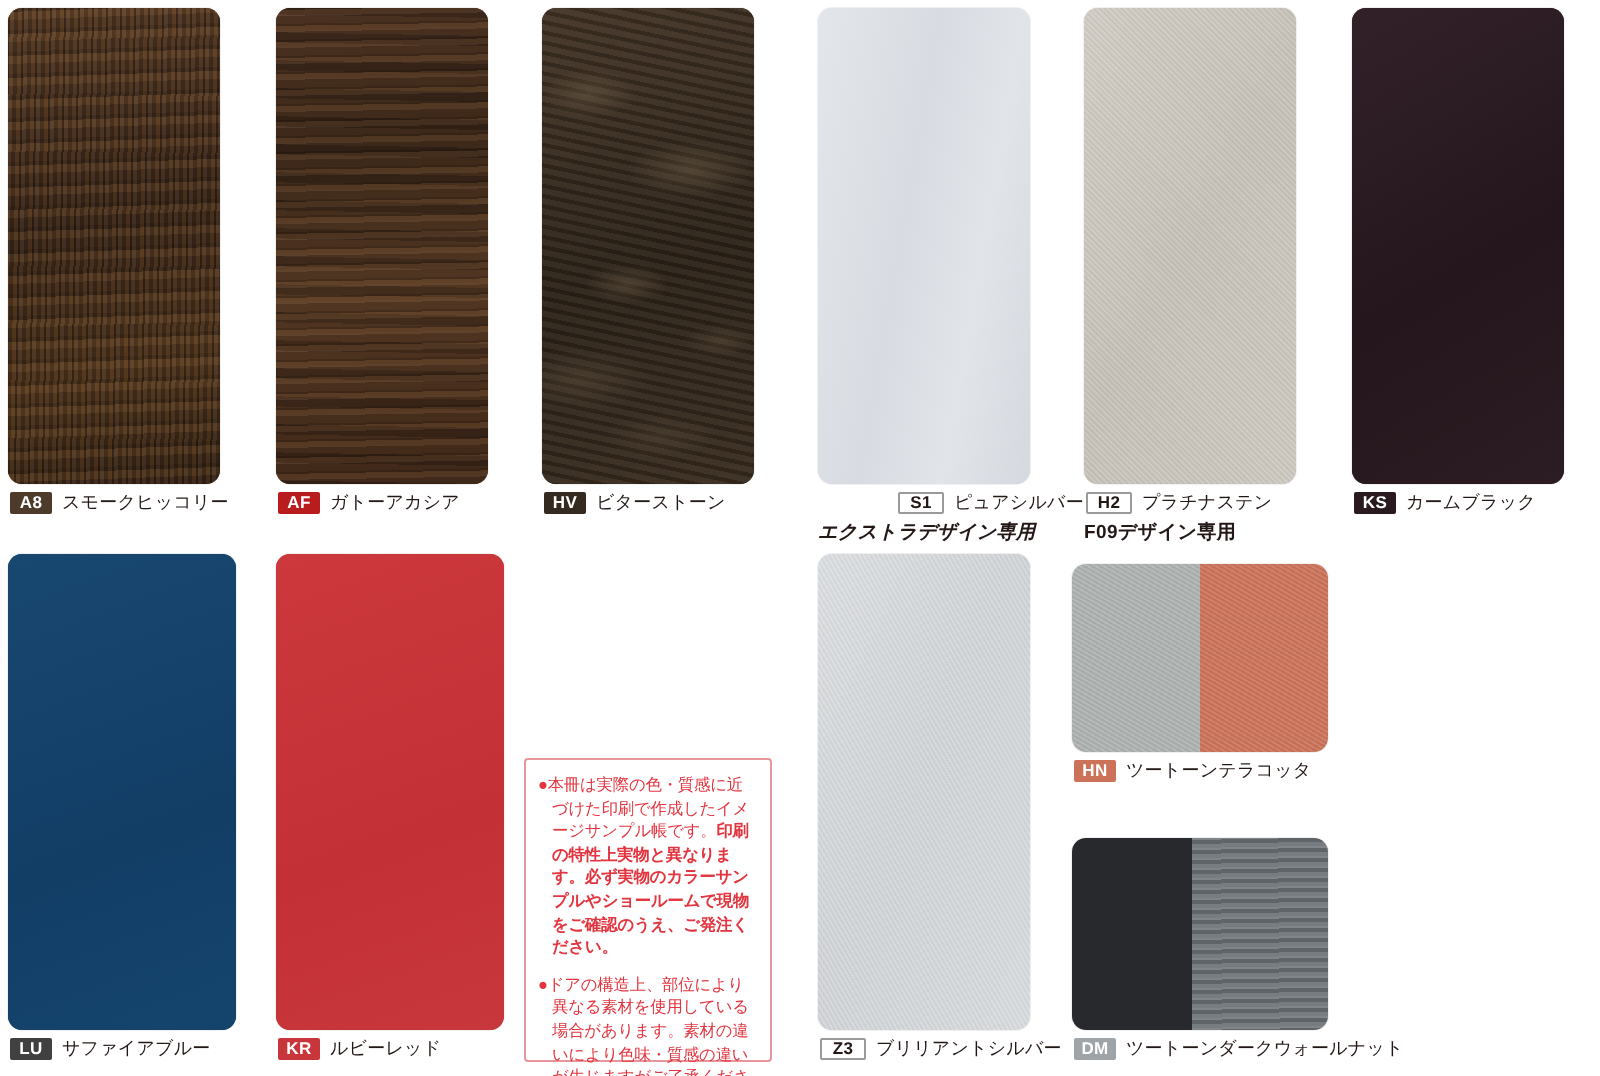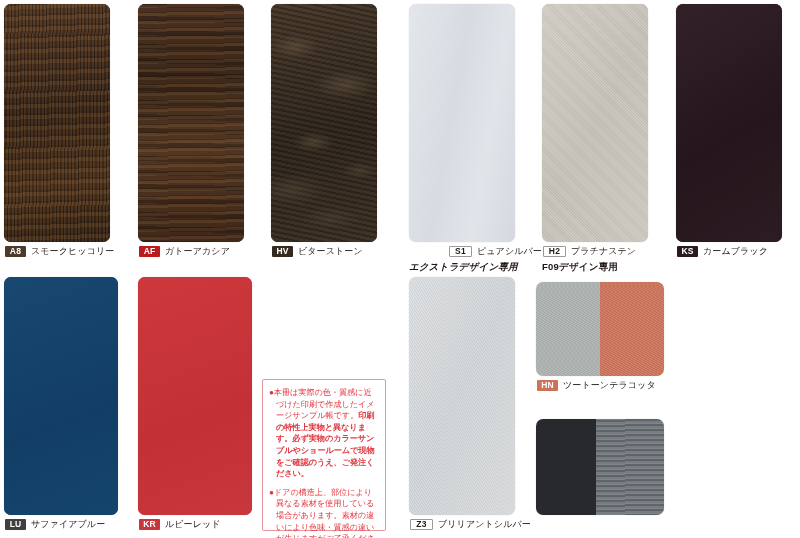--- a/index.html
+++ b/index.html
@@ -297,19 +297,23 @@
     <span class="cname">ルビーレッド</span>
   </div>
   <div class="caption" style="left:410px;top:519px;">
     <span class="code light">Z3</span>
     <span class="cname">ブリリアントシルバー</span>
   </div>
   <div class="caption" style="left:537px;top:380px;">
     <span class="code" style="background:#cb7258;">HN</span>
     <span class="cname">ツートーンテラコッタ</span>
   </div>
+  <div class="caption" style="left:537px;top:519px;">
+    <span class="code" style="background:#9fa4a8;">DM</span>
+    <span class="cname">ツートーンダークウォールナット</span>
+  </div>
 
   <div class="notice">
     <span class="notice-item"><span>●本冊は実際の色・質感に近づけた印刷で作成したイメージサンプル帳です。</span><b>印刷の特性上実物と異なります。必ず実物のカラーサンプルやショールームで現物をご確認のうえ、ご発注ください。</b></span>
     <span class="notice-item">●ドアの構造上、部位により異なる素材を使用している場合があります。素材の違いにより色味・質感の違いが生じますがご了承ください。</span>
   </div>
 
 </div>
 
 </body></html>

